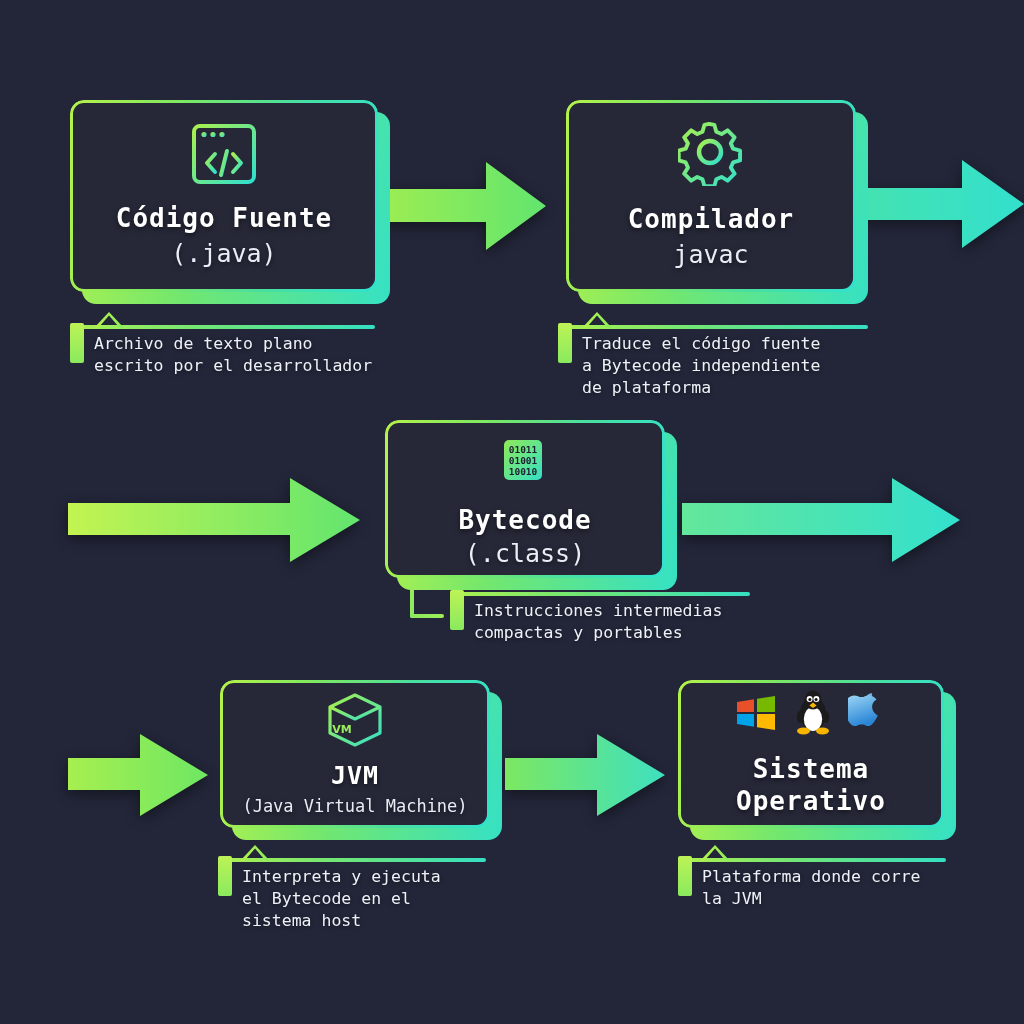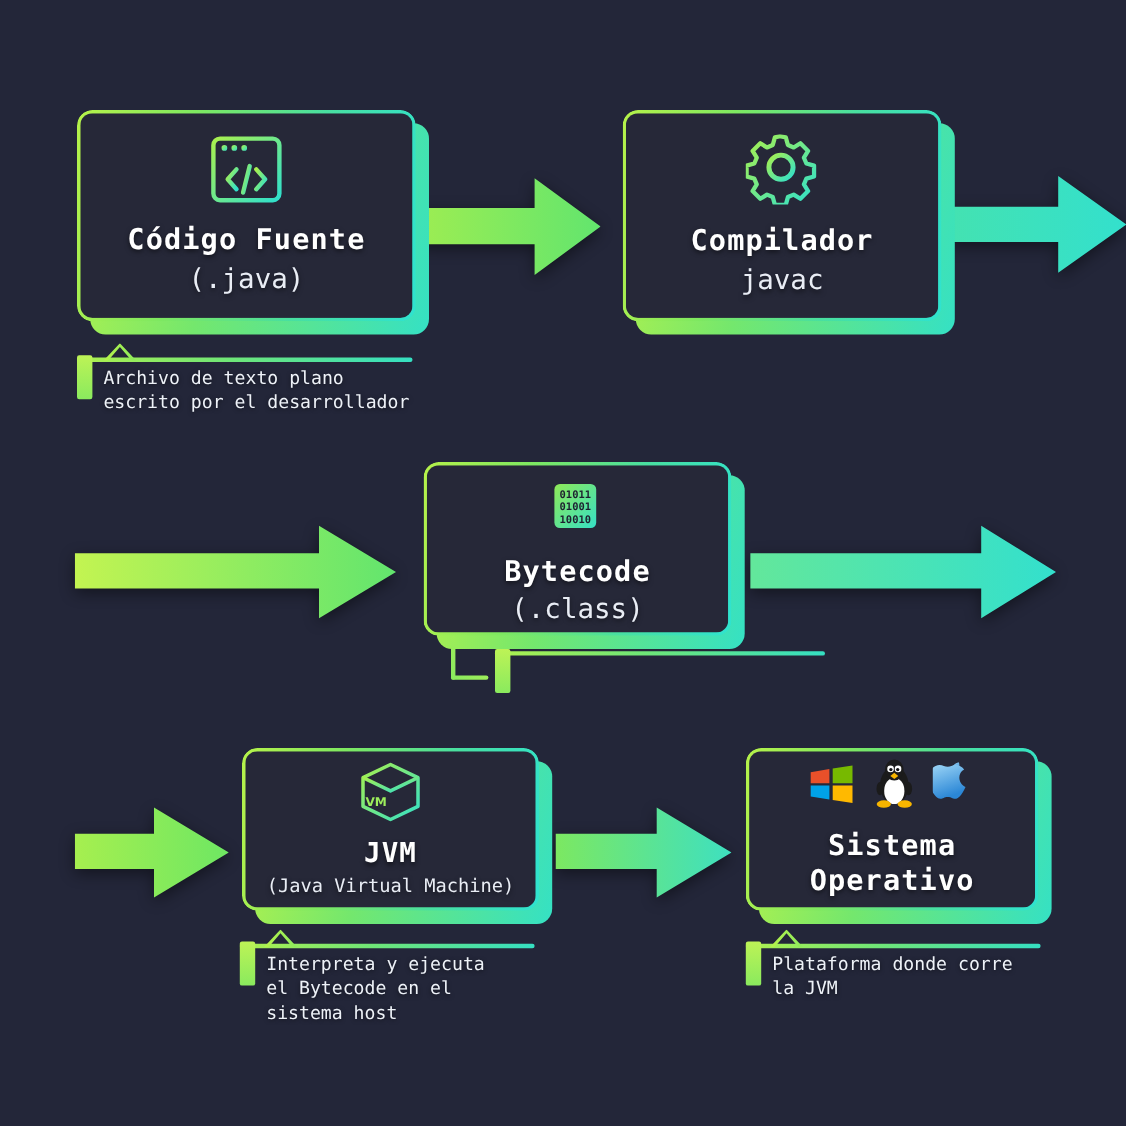--- a/index.html
+++ b/index.html
@@ -247,20 +247,29 @@
           <path d="M33,4 l5.5,1 l2,7.2 l5.4,2.3 l6.3,-3.9 l7.2,7.2 l-3.9,6.3 l2.3,5.4 l7.2,2 v10.2 l-7.2,2 l-2.3,5.4 l3.9,6.3 l-7.2,7.2 l-6.3,-3.9 l-5.4,2.3 l-2,7.2 h-10.2 l-2,-7.2 l-5.4,-2.3 l-6.3,3.9 l-7.2,-7.2 l3.9,-6.3 l-2.3,-5.4 l-7.2,-2 v-10.2 l7.2,-2 l2.3,-5.4 l-3.9,-6.3 l7.2,-7.2 l6.3,3.9 l5.4,-2.3 l2,-7.2 z" fill="none" stroke="url(#icg2)" stroke-width="4" stroke-linejoin="round" transform="translate(-1,-2) scale(0.97)"></path>
           <circle cx="32" cy="30" r="11" fill="none" stroke="url(#icg2)" stroke-width="4.5"></circle>
         </svg>
       </span>
       <div class="title" style="font-size:26px;margin-top:14px;">Compilador</div>
       <div class="sub" style="font-size:25px;margin-top:3px;">javac</div>
     </div>
     <div class="frame"></div>
   </div>
 
+  <div class="caption" style="left:558px;top:325px;width:310px;">
+    <div class="rule">
+      <span class="notch" style="left:24px;"></span>
+    </div>
+    <div class="tickbox" style="top:-2px;"></div>
+    <div class="ctext" style="font-size:16.5px;margin-left:24px;margin-top:4px;text-align:left;">Traduce el código fuente
+a Bytecode independiente
+de plataforma</div>
+  </div>
 
   <div class="node" style="left:385px;top:420px;width:280px;height:158px;">
     <div class="plate"></div>
     <div class="inner">
       <span class="icon">
         <svg width="64" height="62" viewBox="0 0 64 62">
           <defs>
             <linearGradient id="icg3" x1="0" y1="0" x2="1" y2="1">
               <stop offset="0" stop-color="#8fe957"></stop>
                 <stop offset="1" stop-color="#35e0c6"></stop>
@@ -295,20 +304,22 @@
     </div>
     <div class="frame"></div>
   </div>
 
   <div class="caption elbow" style="left:410px;top:578px;width:340px;">
     <div class="vline" style="left:0px;top:0px;height:40px;"></div>
     <div class="hline" style="left:0px;top:36px;width:34px;"></div>
     <div style="position:absolute;left:40px;top:14px;width:300px;">
       <div class="rule"></div>
       <div class="tickbox" style="top:-2px;"></div>
+      <div class="ctext" style="font-size:16.5px;margin-left:24px;margin-top:4px;text-align:left;">Instrucciones intermedias
+compactas y portables</div>
     </div>
   </div>
 
   <div class="node" style="left:220px;top:680px;width:270px;height:148px;">
     <div class="plate"></div>
     <div class="inner">
       <span class="icon">
         <svg width="58" height="56" viewBox="0 0 58 56">
           <defs>
             <linearGradient id="icg4" x1="0" y1="0" x2="1" y2="1">

